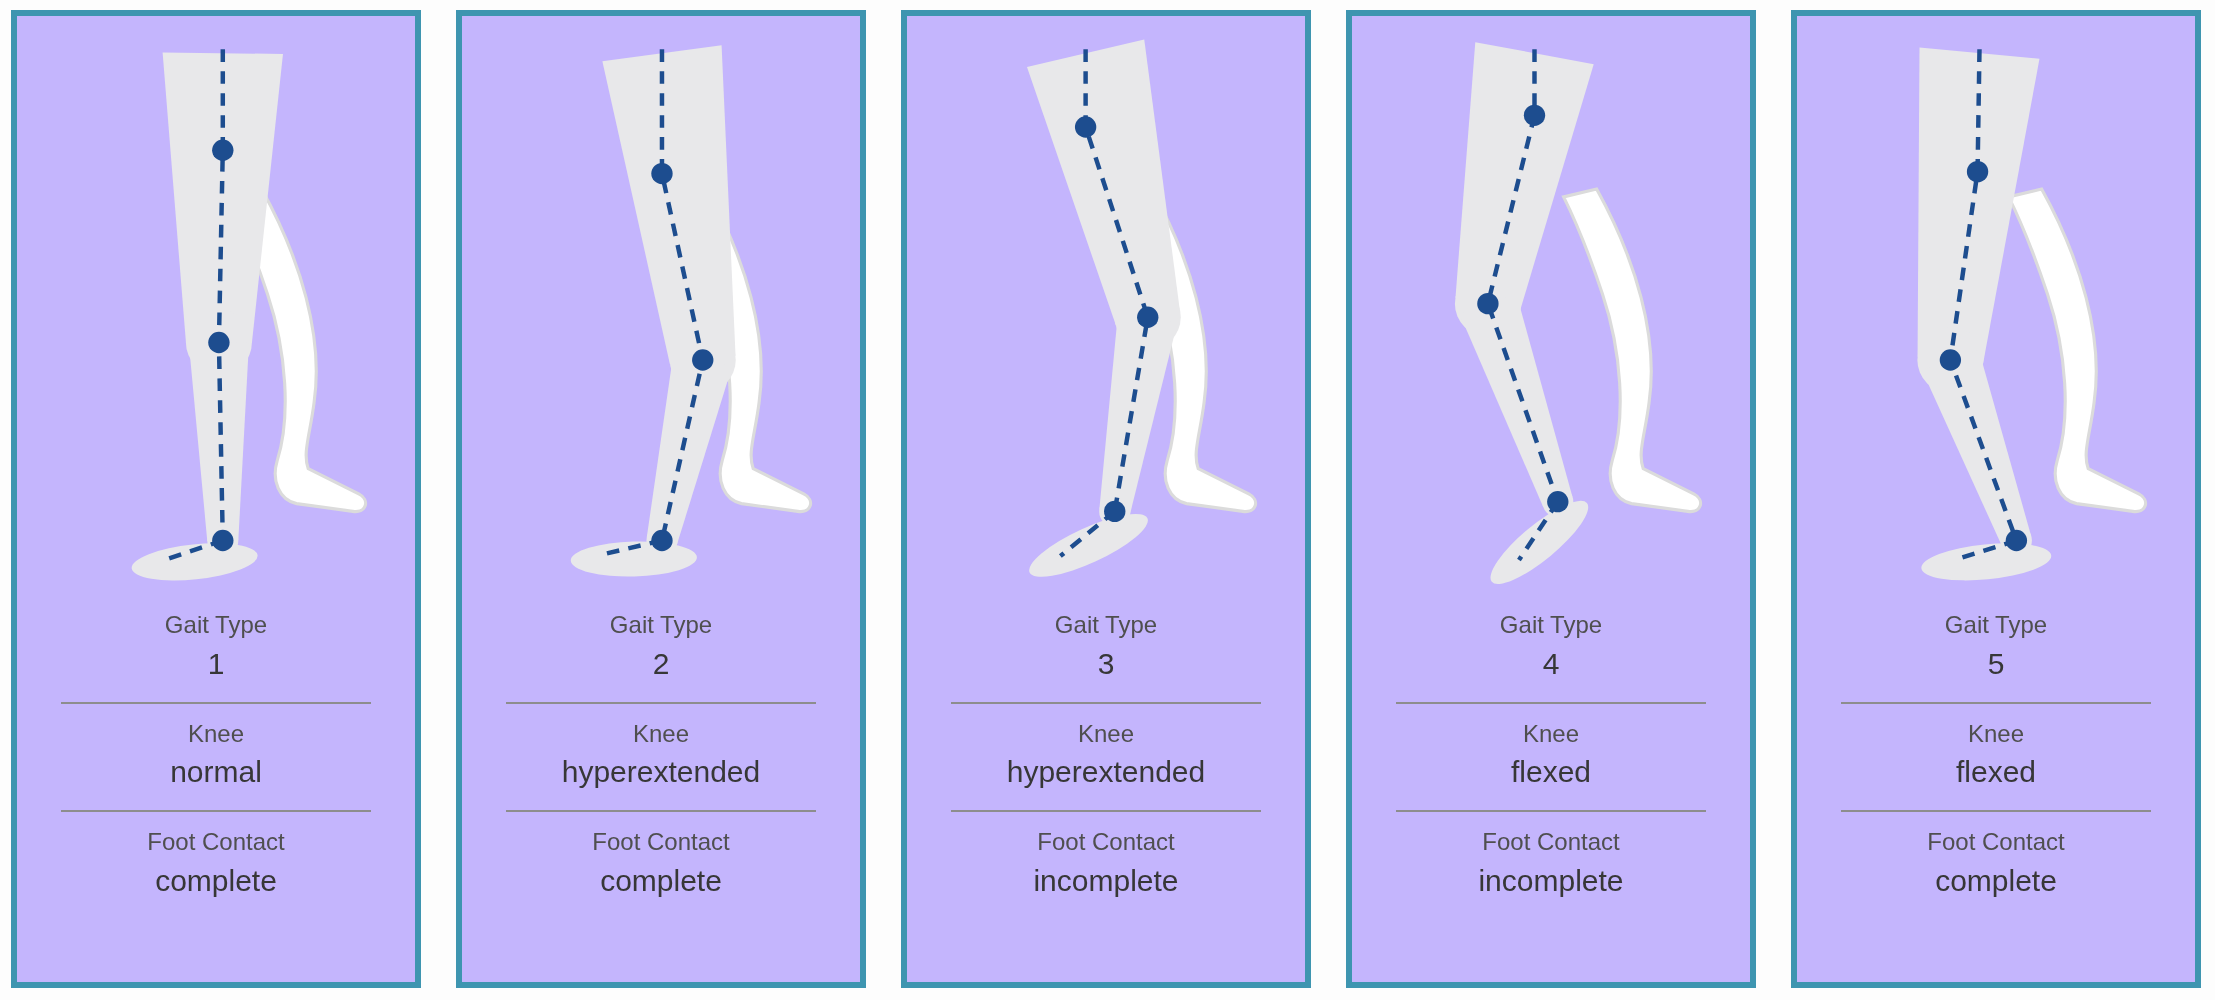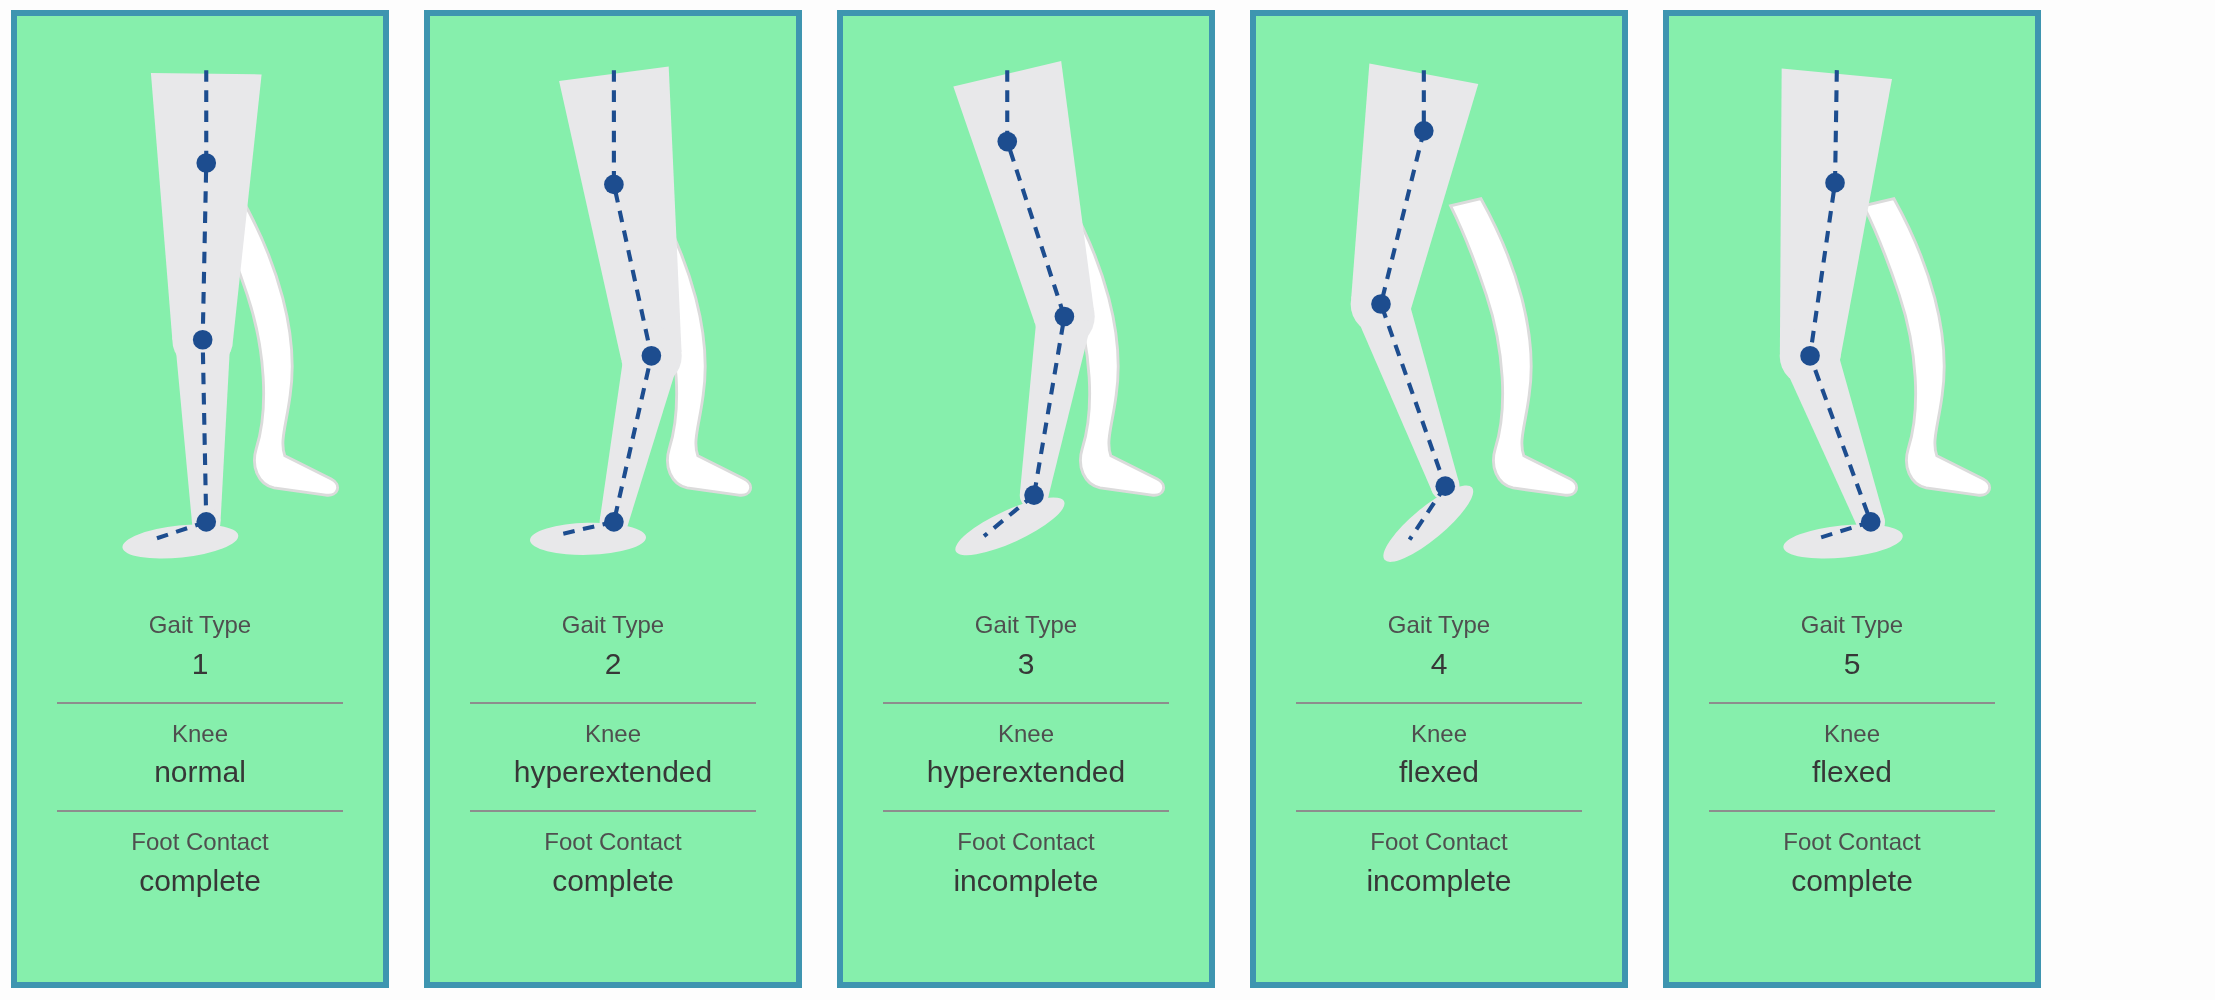--- a/index.html
+++ b/index.html
@@ -5,23 +5,23 @@
   * { box-sizing: border-box; margin: 0; padding: 0; }
   html, body { width: 2215px; height: 1000px; background: #fdfdfd; }
   body { font-family: "Liberation Sans", "DejaVu Sans", sans-serif; }
   .board {
     display: flex;
     gap: 35px;
     padding: 10px 11px;
     width: 2215px;
   }
   .card {
-    width: 378px;
+    width: 410px;
     height: 978px;
-    background: #86efac;
+    background: #c4b5fd;
     border: 6px solid var(--border, #3e95b0);
     display: flex;
     flex-direction: column;
     align-items: center;
   }
   .leg-svg {
     width: 100%;
     height: 585px;
     display: block;
     flex: 0 0 auto;

